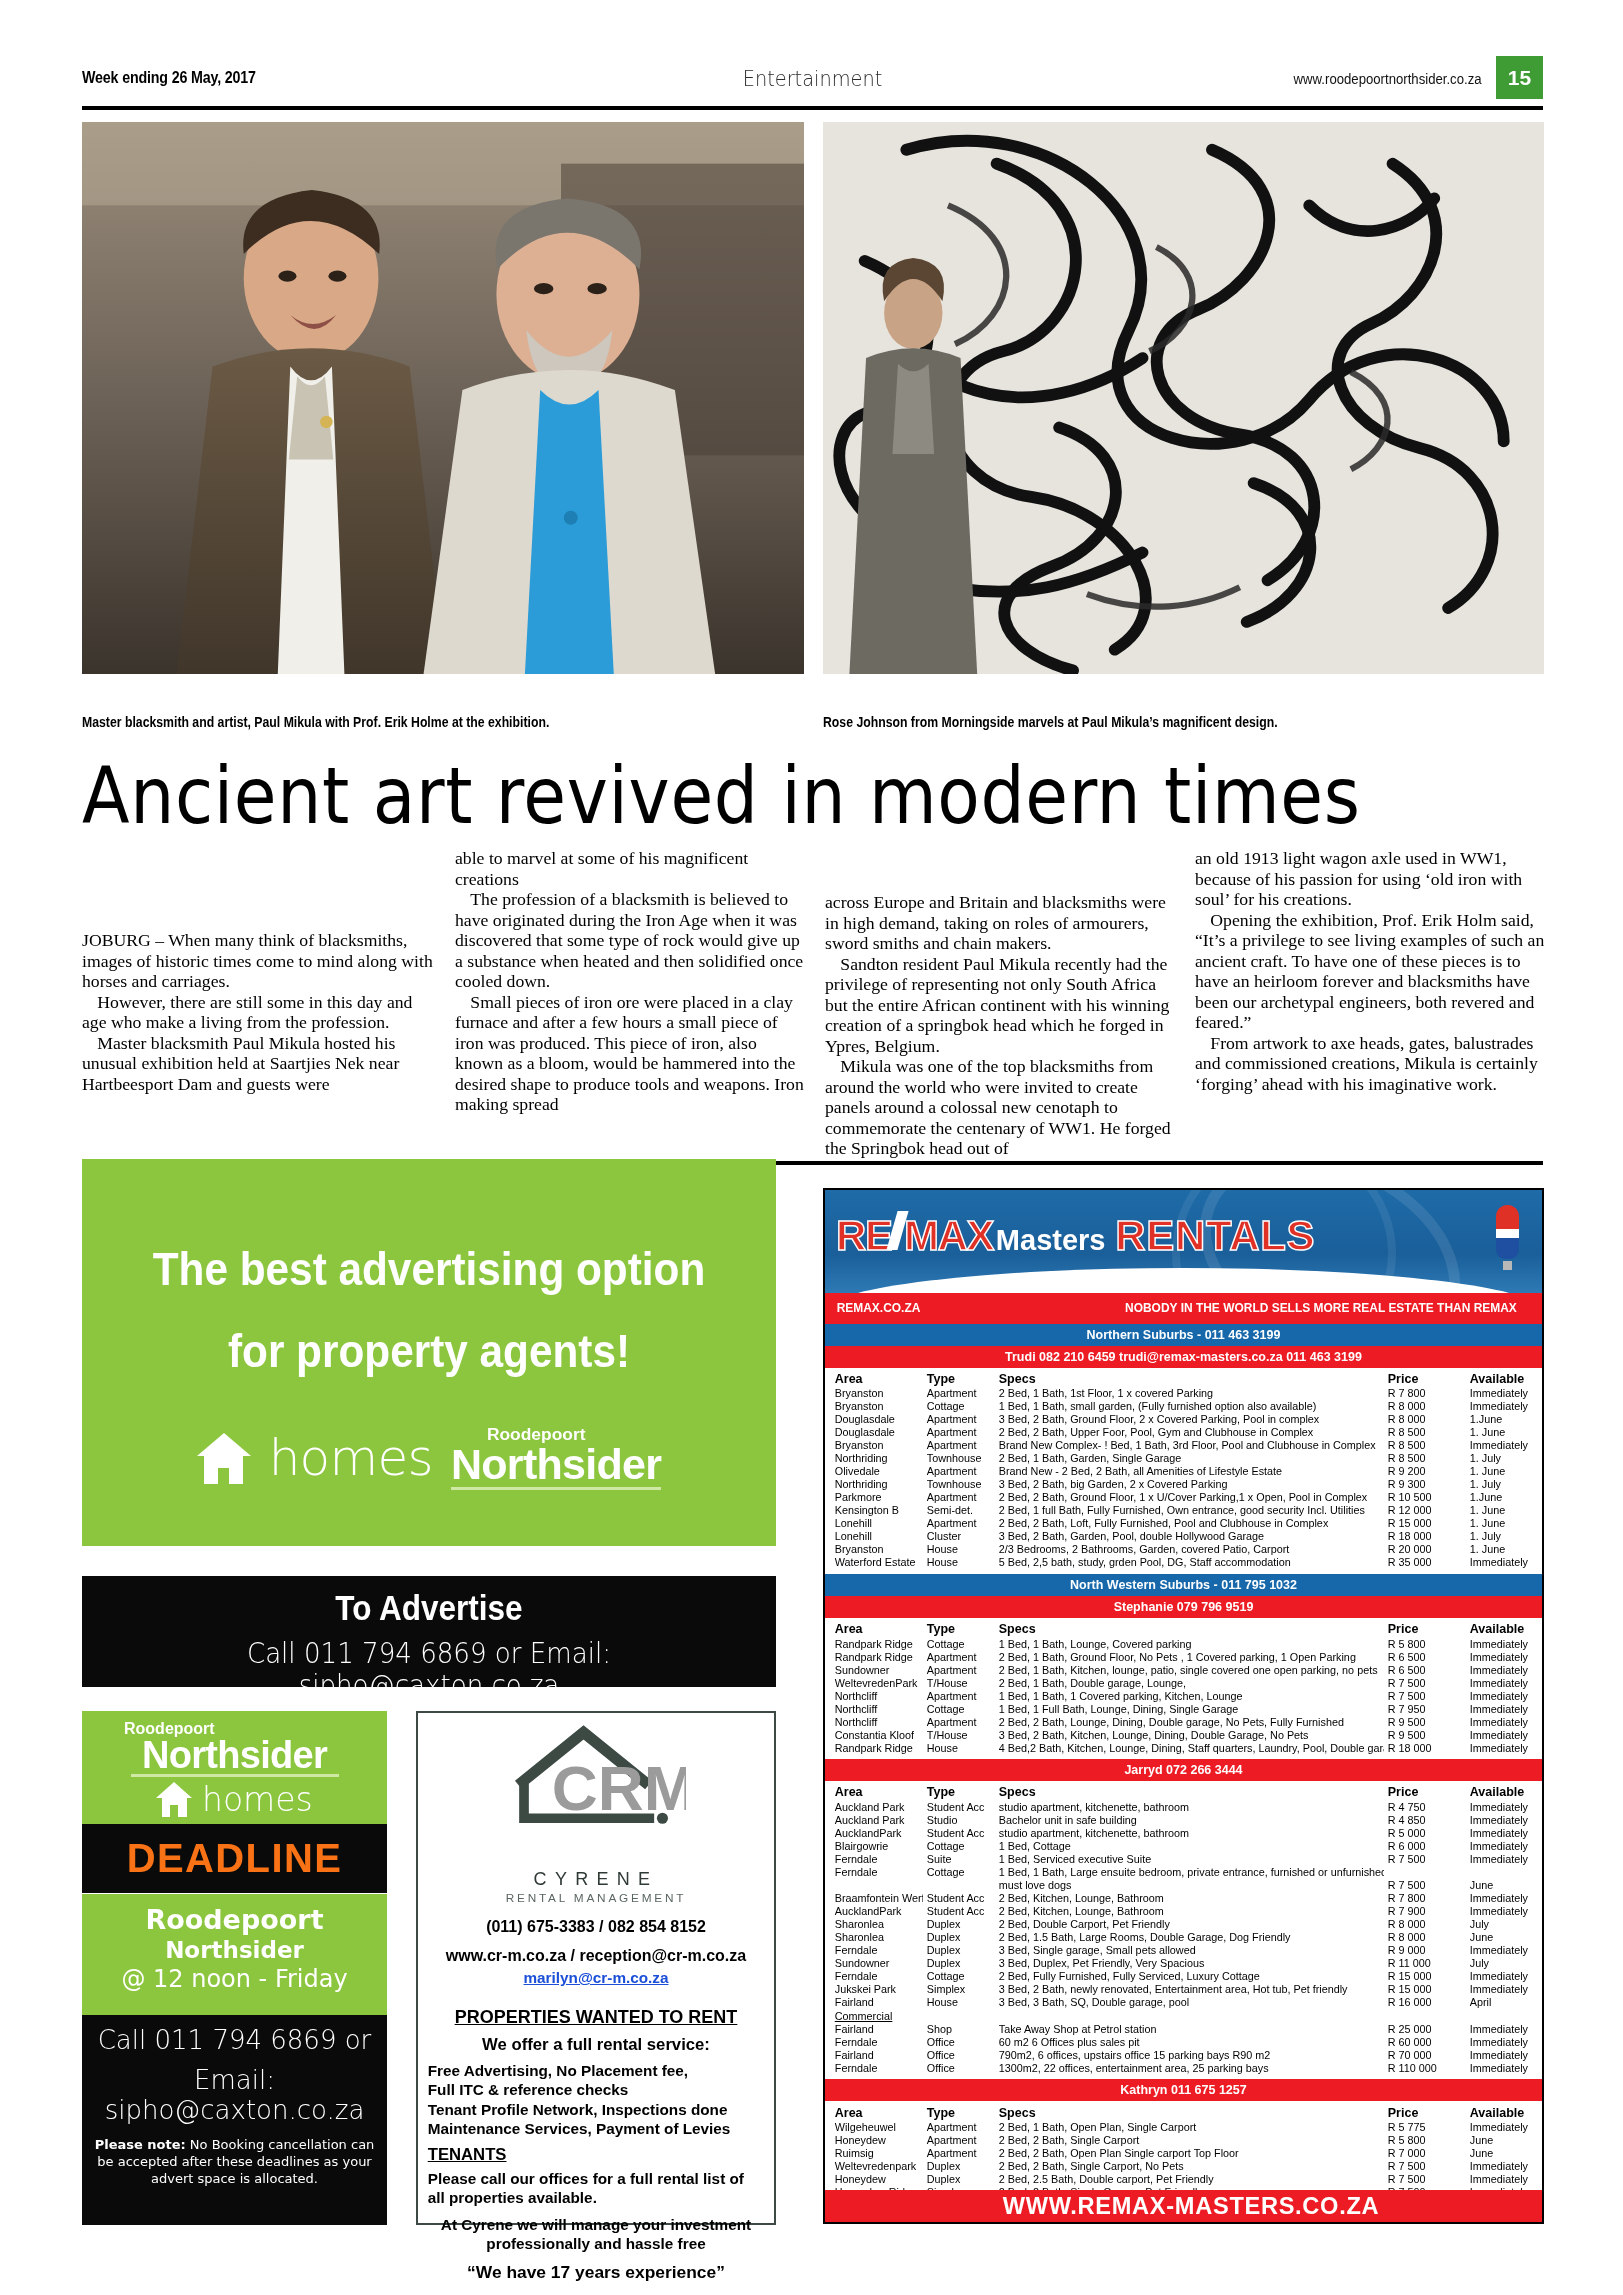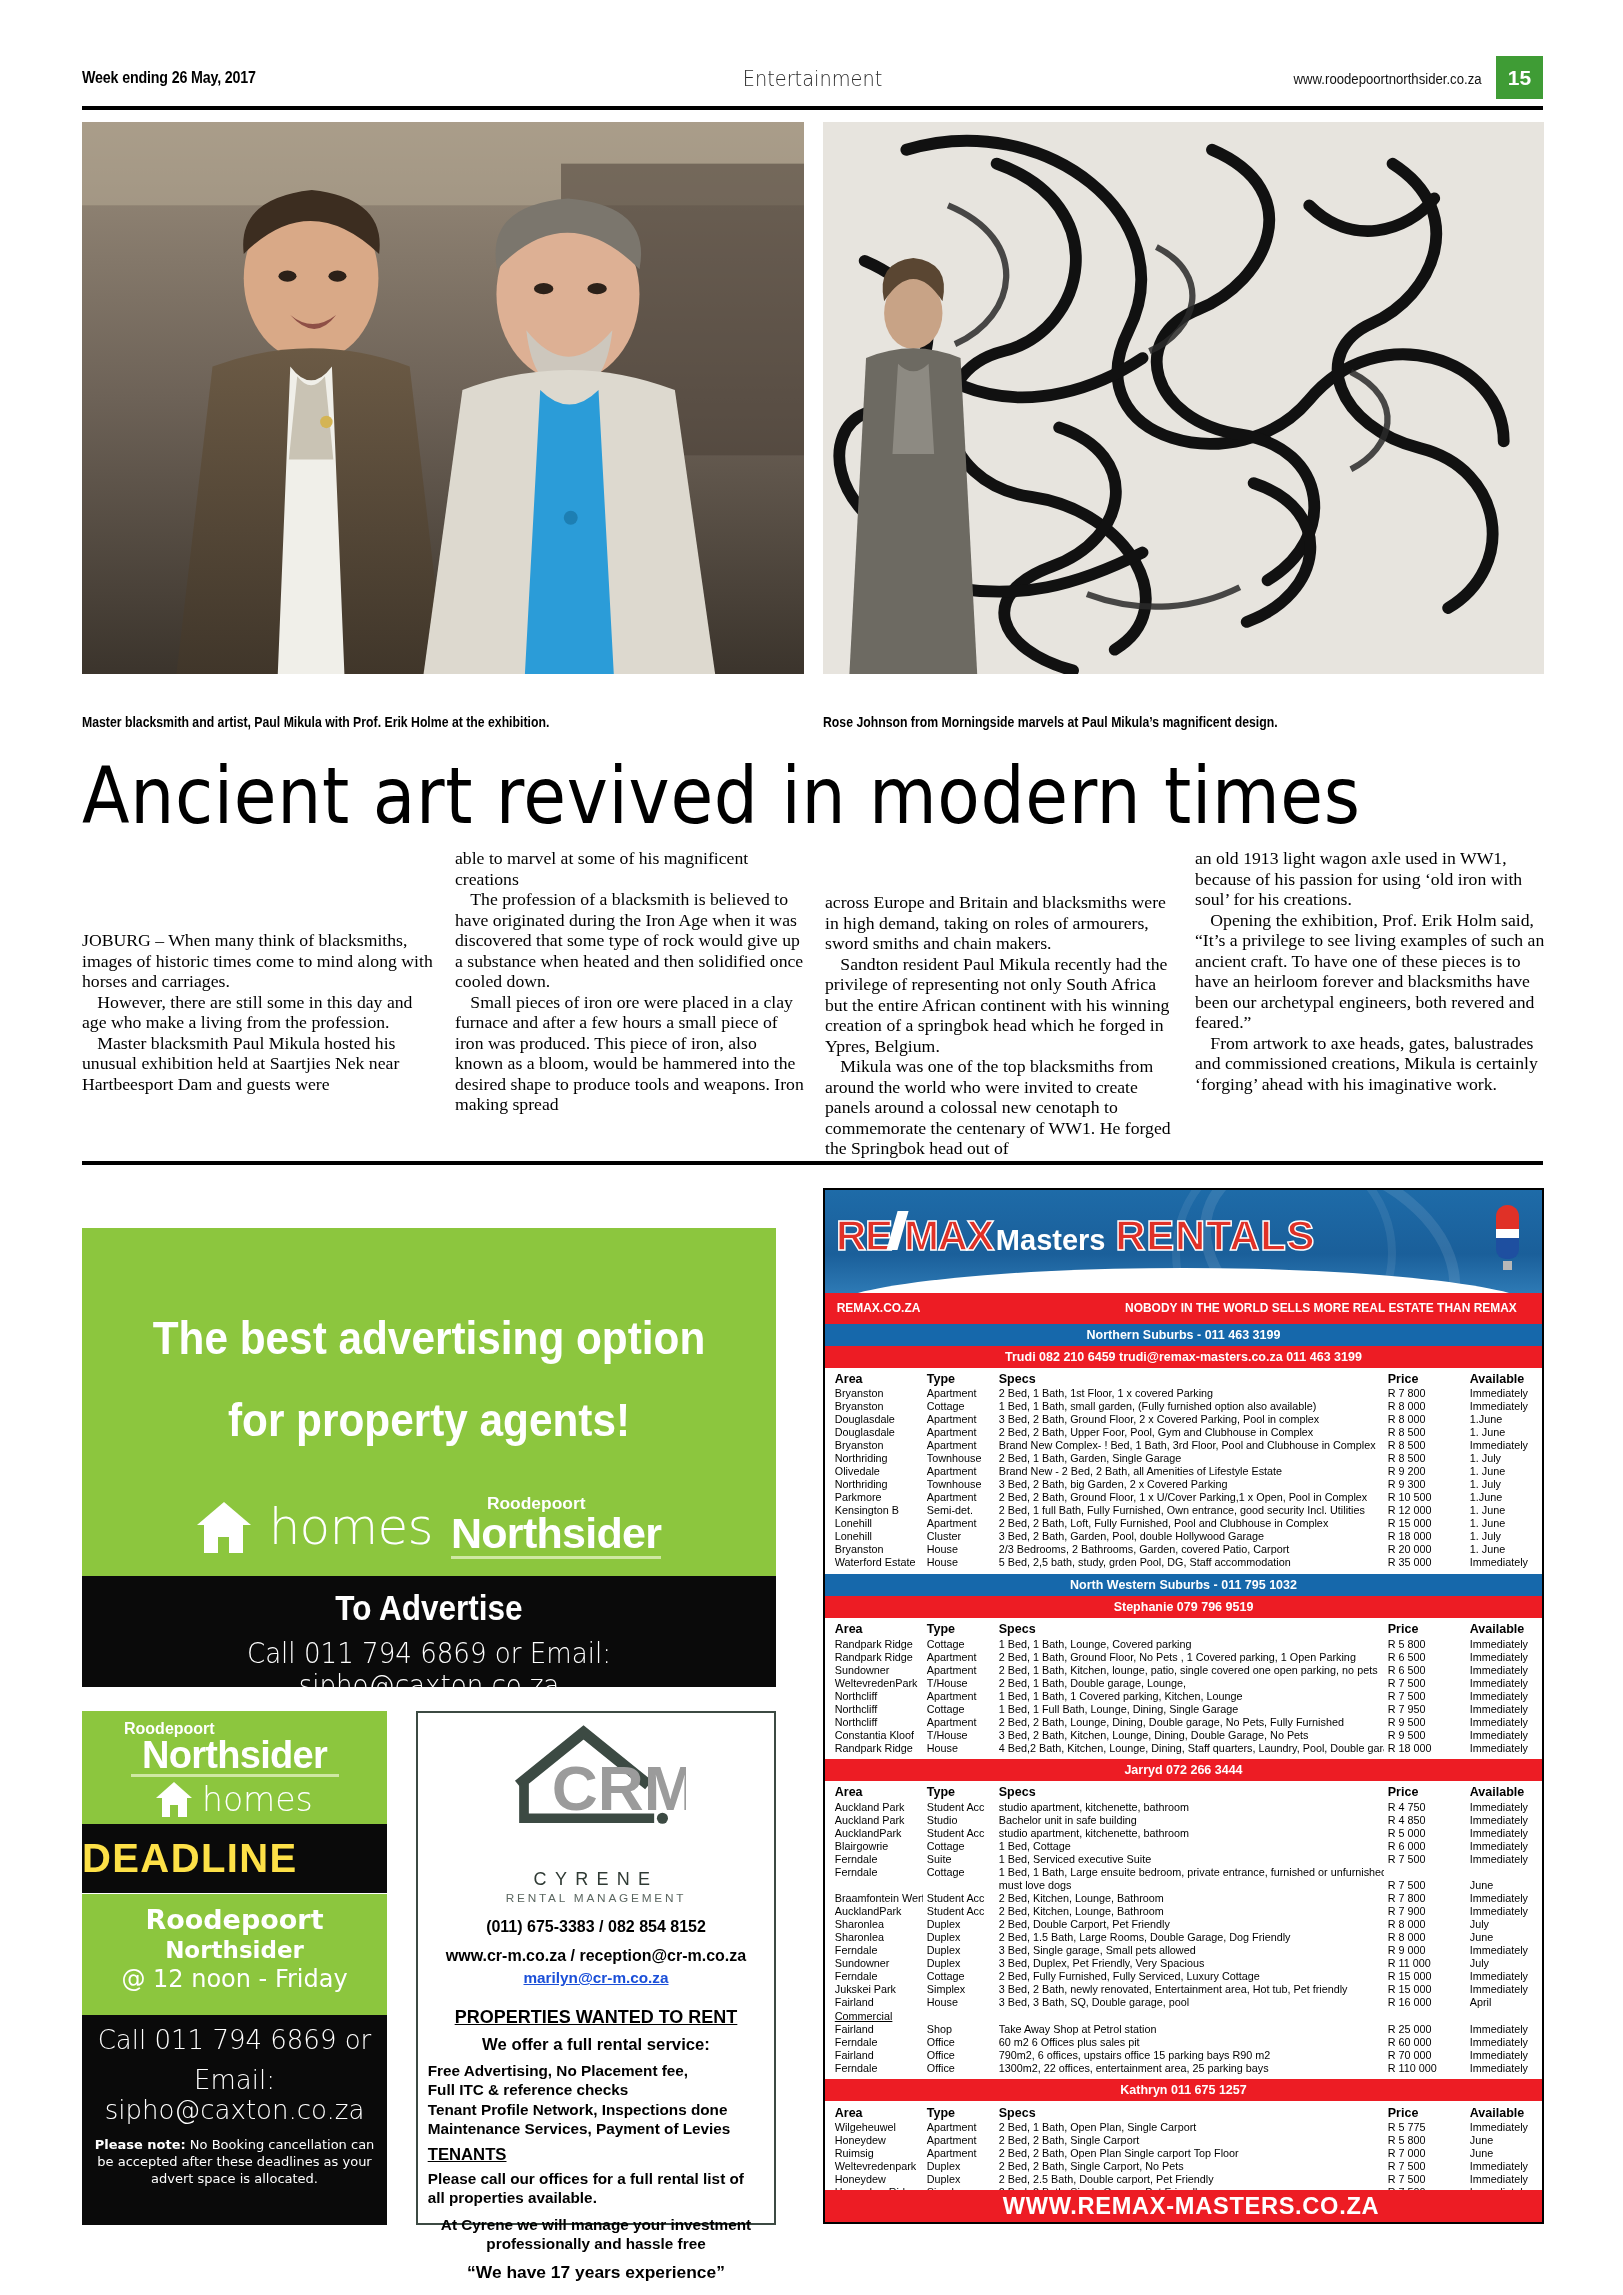--- a/index.html
+++ b/index.html
@@ -38,21 +38,21 @@
   .col p{margin:0;text-indent:0;}
   .col p.ind{text-indent:15.3px;}
   .c1{left:82px;top:930px;}
   .c2{left:455px;top:848px;}
   .c3{left:825px;top:892px;}
   .c4{left:1195px;top:848px;}
 
   .botrule{position:absolute;left:82px;top:1161px;width:1461px;height:3.5px;background:#000;}
 
   
-  .adGreen{position:absolute;left:82px;top:1228px;width:694px;height:387px;background:#8cc63e;}
+  .adGreen{position:absolute;left:82px;top:1159px;width:694px;height:387px;background:#8cc63e;}
   .adGreen .g1{position:absolute;left:0;right:0;top:83px;text-align:center;
      font:bold 46px/54px "Liberation Sans Narrow","Liberation Sans",sans-serif;color:#fff;transform:scaleX(.92);}
   .adGreen .g2{position:absolute;left:0;right:0;top:165px;text-align:center;
      font:bold 46px/54px "Liberation Sans Narrow","Liberation Sans",sans-serif;color:#fff;transform:scaleX(.92);}
   .logoRow{position:absolute;left:0;right:0;top:267px;display:flex;align-items:center;justify-content:center;gap:18px;}
   .houseIcon{width:54px;height:51px;position:relative;}
   .houseIcon .roof{position:absolute;left:0;top:0;width:0;height:0;border-left:27px solid transparent;border-right:27px solid transparent;border-bottom:23.6px solid #fff;}
   .houseIcon .body{position:absolute;left:7.6px;top:21px;width:39px;height:30.5px;background:#fff;}
   .houseIcon .door{position:absolute;left:21.5px;top:35px;width:11px;height:16.7px;background:#8cc63e;}
   .homesTxt{font:300 50px/50px "DejaVu Sans",sans-serif;color:#fff;letter-spacing:-0.7px;}
@@ -71,21 +71,21 @@
   .dl-nsTop{font:bold 16px/16px "Liberation Sans",sans-serif;color:#fff;margin-left:42px;text-align:left;}
   .dl-nsMain{font:bold 38px/36px "Liberation Sans",sans-serif;color:#fff;letter-spacing:-0.7px;}
   .dl-nsUnd{width:208px;height:2.8px;background:#cfe8a4;margin:1.4px auto 0;}
   .dl-homes{display:flex;align-items:center;justify-content:center;gap:9.7px;margin-top:5.6px;}
   .dl-homes .houseIcon{width:36px;height:35px;}
   .dl-homes .houseIcon .roof{border-left-width:18px;border-right-width:18px;border-bottom-width:16px;}
   .dl-homes .houseIcon .body{left:5.6px;top:14px;width:25px;height:21px;}
   .dl-homes .houseIcon .door{left:14px;top:23px;width:7.6px;height:11.8px;}
   .dl-homesTxt{font:300 33px/33px "DejaVu Sans",sans-serif;color:#fff;}
   .dl-black1{position:absolute;left:0;top:113px;width:305px;height:69px;background:#0a0a0a;}
-  .dl-black1 span{display:block;text-align:left;font:bold 40px/69px "Liberation Sans",sans-serif;color:#fde047;letter-spacing:1.4px;}
+  .dl-black1 span{display:block;text-align:center;font:bold 40px/69px "Liberation Sans",sans-serif;color:#f97316;letter-spacing:1.4px;}
   .dl-green2{position:absolute;left:0;top:183px;width:305px;height:121px;background:#8cc63e;text-align:center;}
   .dl-g2a{font:bold 27px/32px "DejaVu Sans",sans-serif;color:#fff;padding-top:9.7px;}
   .dl-g2b{font:bold 23px/28px "DejaVu Sans",sans-serif;color:#fff;}
   .dl-g2c{font:400 24px/30.5px "DejaVu Sans",sans-serif;color:#fff;}
   .dl-black2{position:absolute;left:0;top:304px;width:305px;height:210px;background:#0a0a0a;text-align:center;}
   .dl-call{font:300 26px/30.5px "DejaVu Sans",sans-serif;color:#fff;padding-top:9.7px;}
   .dl-note{font:400 13px/17.4px "DejaVu Sans",sans-serif;color:#fff;padding:9.7px 12.5px 0;}
   .dl-note b{font-weight:bold;}
 
   

